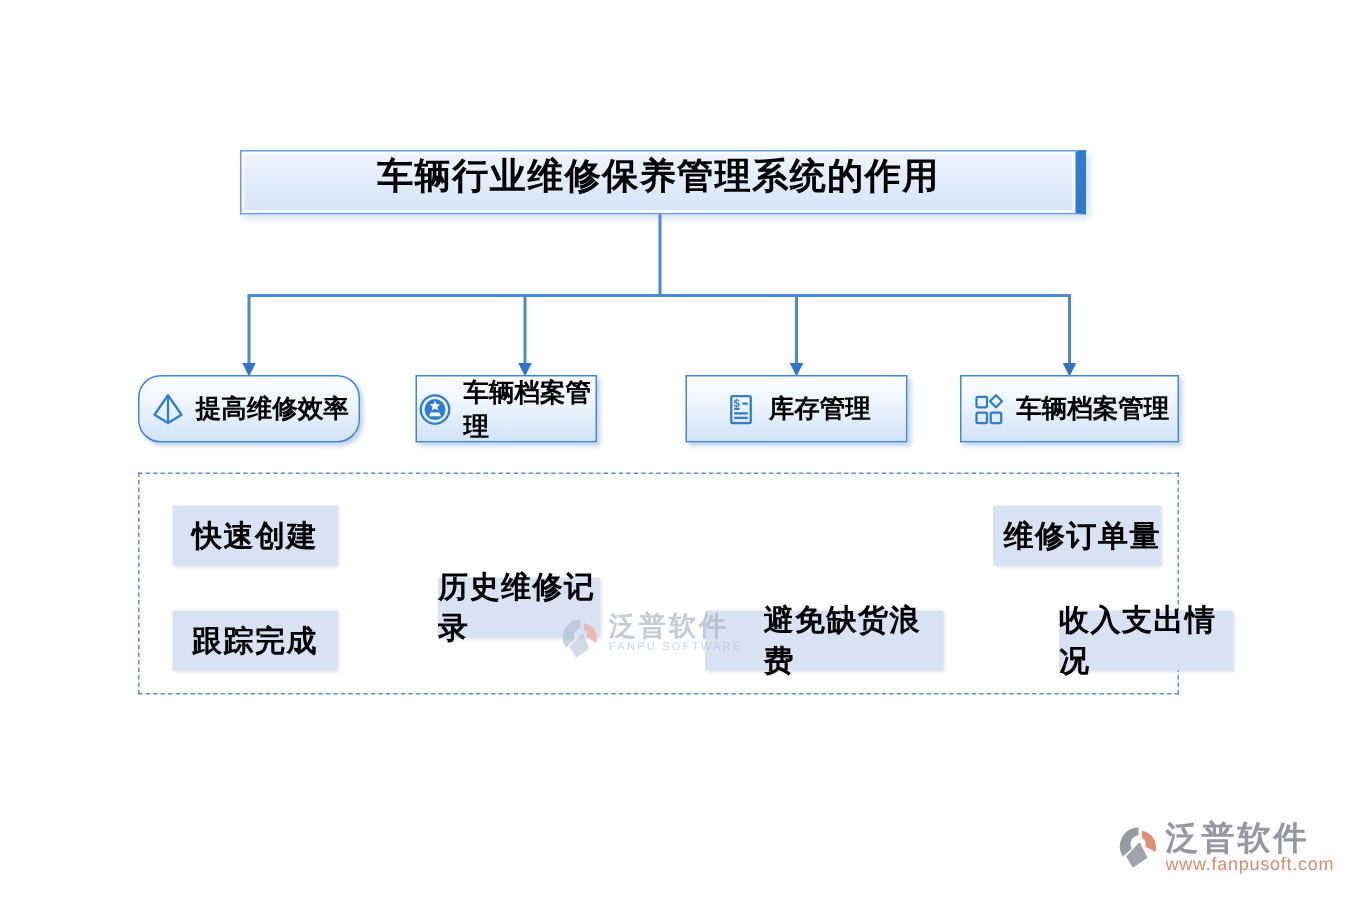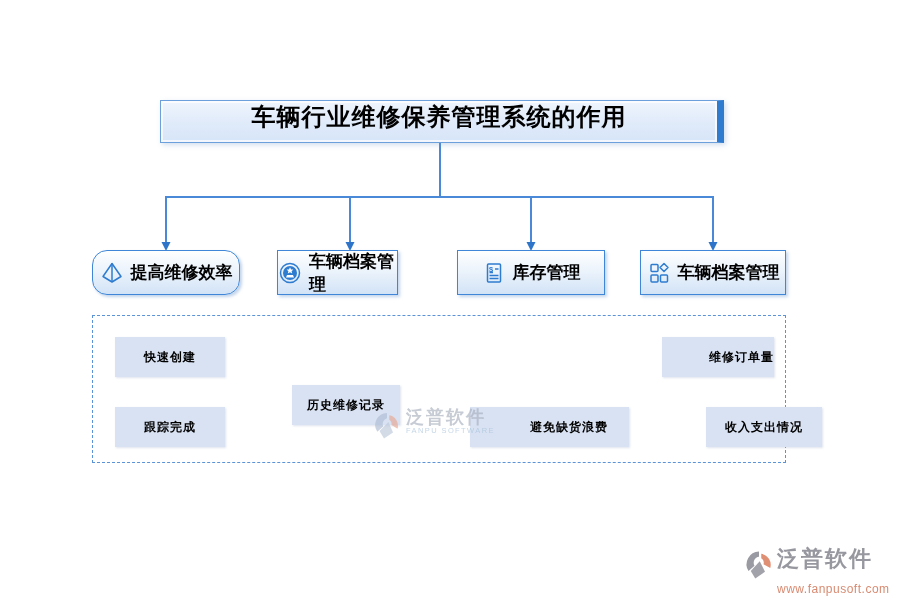--- a/index.html
+++ b/index.html
@@ -32,38 +32,38 @@
 
   .detail-panel{
     position:absolute;left:92px;top:315px;width:694px;height:148px;z-index:2;
     border:1px dashed #5b93d8;background:transparent;box-sizing:border-box;
   }
   .item-box{
     position:absolute;height:40px;z-index:3;
     background:#d9e2f3;
     box-shadow:1px 1px 2px rgba(160,172,200,.35);
     display:flex;align-items:center;justify-content:center;
-    font-size:12px;font-weight:bold;color:#000;letter-spacing:1px;
+    font-size:20px;font-weight:bold;color:#000;letter-spacing:1px;
   }
 
   .wm-center{
     position:absolute;left:372px;top:408px;z-index:4;opacity:.65;
     display:flex;align-items:flex-start;gap:4px;pointer-events:none;
   }
   .wm-center .wm-text{display:flex;flex-direction:column;line-height:1.05;}
   .wm-center .wm-brand{font-size:18px;color:#a8b0be;letter-spacing:2px;font-weight:bold;}
   .wm-center .wm-sub{font-size:7.5px;color:#a6c1da;letter-spacing:1.4px;}
 
   .wm-corner{
     position:absolute;left:744px;top:548px;z-index:4;
     display:flex;align-items:flex-start;gap:3px;pointer-events:none;
   }
   .wm-corner .wm-text{display:flex;flex-direction:column;line-height:1;}
   .wm-corner .wm-brand{font-size:22px;color:#97979f;letter-spacing:2px;font-weight:bold;}
-  .wm-corner .wm-url{font-size:12px;color:#d98a70;letter-spacing:.5px;margin-top:13px;}
+  .wm-corner .wm-url{font-size:12px;color:#d98a70;letter-spacing:.5px;margin-top:0;}
 </style>
 </head>
 <body>
 
 <div class="stage">
 
   <svg class="connectors" width="900" height="600" viewBox="0 0 900 600">
     <g stroke="#4a89d8" stroke-width="2" fill="none">
       <line x1="440" y1="142" x2="440" y2="197"></line>
       <line x1="165" y1="197" x2="714" y2="197"></line>

